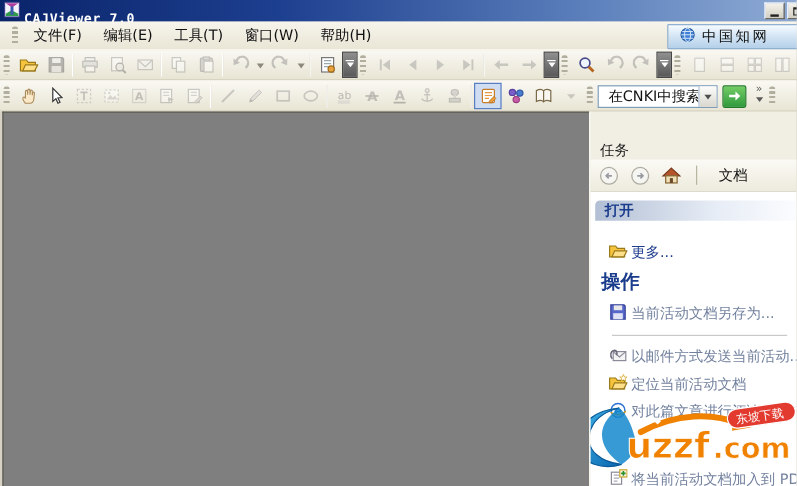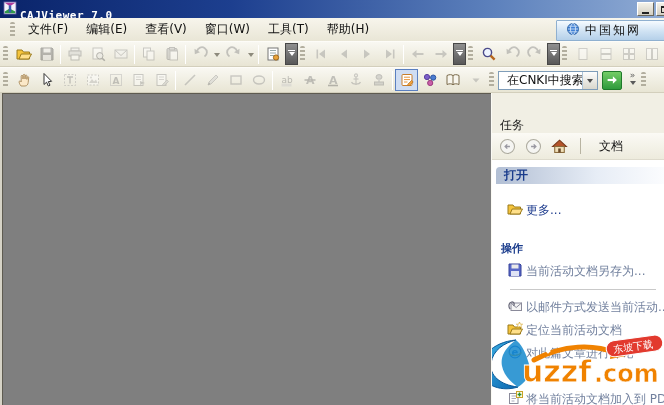--- a/index.html
+++ b/index.html
@@ -86,21 +86,21 @@
   .panel-nav .nav-btn { width:18px; height:18px; display:flex; align-items:center; justify-content:center; }
   .panel-nav .vsep { width:1px; height:16px; background:#b8b4a2; margin:0 4px; }
   .panel-nav .tab-label { font-size:12px; color:#111; padding-left:6px; }
   .panel-body { flex:1; background:#fff; position:relative; padding:7px 0 0 4px; overflow:hidden;
     border-top:1px solid #dedbcd; }
   .sec-bar { height:17px; margin-bottom:15px; border-top-left-radius:4px;
     background:linear-gradient(to right,#b2bfd4,#e7edf6 60%,#fbfcfe);
     display:flex; align-items:center; padding-left:8px;
     font-size:12px; font-weight:bold; color:#1a3c8c;
   }
-  .sec-plain { font-size:11px; font-weight:bold; color:#1a3c8c; padding:2px 0 4px 5px; margin-top:17px; }
+  .sec-plain { font-size:16px; font-weight:bold; color:#1a3c8c; padding:2px 0 4px 5px; margin-top:1px; }
   .p-item { display:flex; align-items:center; gap:3px; height:23px; padding-left:11px;
     font-size:12px; color:#72819e; white-space:nowrap; overflow:hidden; }
   .p-item.emph { color:#1f3d8e; }
   .p-item svg { flex:0 0 auto; }
   .p-divider { height:1px; background:#c9c9c9; margin:6px 8px 6px 14px; }
   .p-item.pinned { position:absolute; left:4px; bottom:-6px; right:0; }
   
   .watermark { position:absolute; right:-2px; bottom:13px; width:190px; height:58px; z-index:5; }
 </style>
 </head>
@@ -124,23 +124,22 @@
           <span class="glyph-max"></span>
         </div>
     </div>
   </div>
 
   <div class="menubar">
     <span class="grip"></span>
     <div id="menu-items" style="display:flex;">
         <span class="menu-item">文件(F)</span>
         <span class="menu-item">编辑(E)</span>
-        <span class="menu-item">查看(V)</span>
+        <span class="menu-item">工具(T)</span>
         <span class="menu-item">窗口(W)</span>
-        <span class="menu-item">工具(T)</span>
         <span class="menu-item">帮助(H)</span>
       </div>
     <div class="cnki-btn">
       <span><svg width="14" height="14" viewBox="0 0 16 16">
             <circle cx="8" cy="8" r="6.3" fill="#3f7fd4" stroke="#245a9e"></circle>
             <ellipse cx="8" cy="8" rx="2.9" ry="6.3" fill="none" stroke="#cfe2f7" stroke-width="1"></ellipse>
             <path d="M2 8 H14 M3 4.8 H13 M3 11.2 H13" stroke="#cfe2f7" stroke-width="1" fill="none"></path>
           </svg></span>
       <span>中国知网</span>
     </div>

